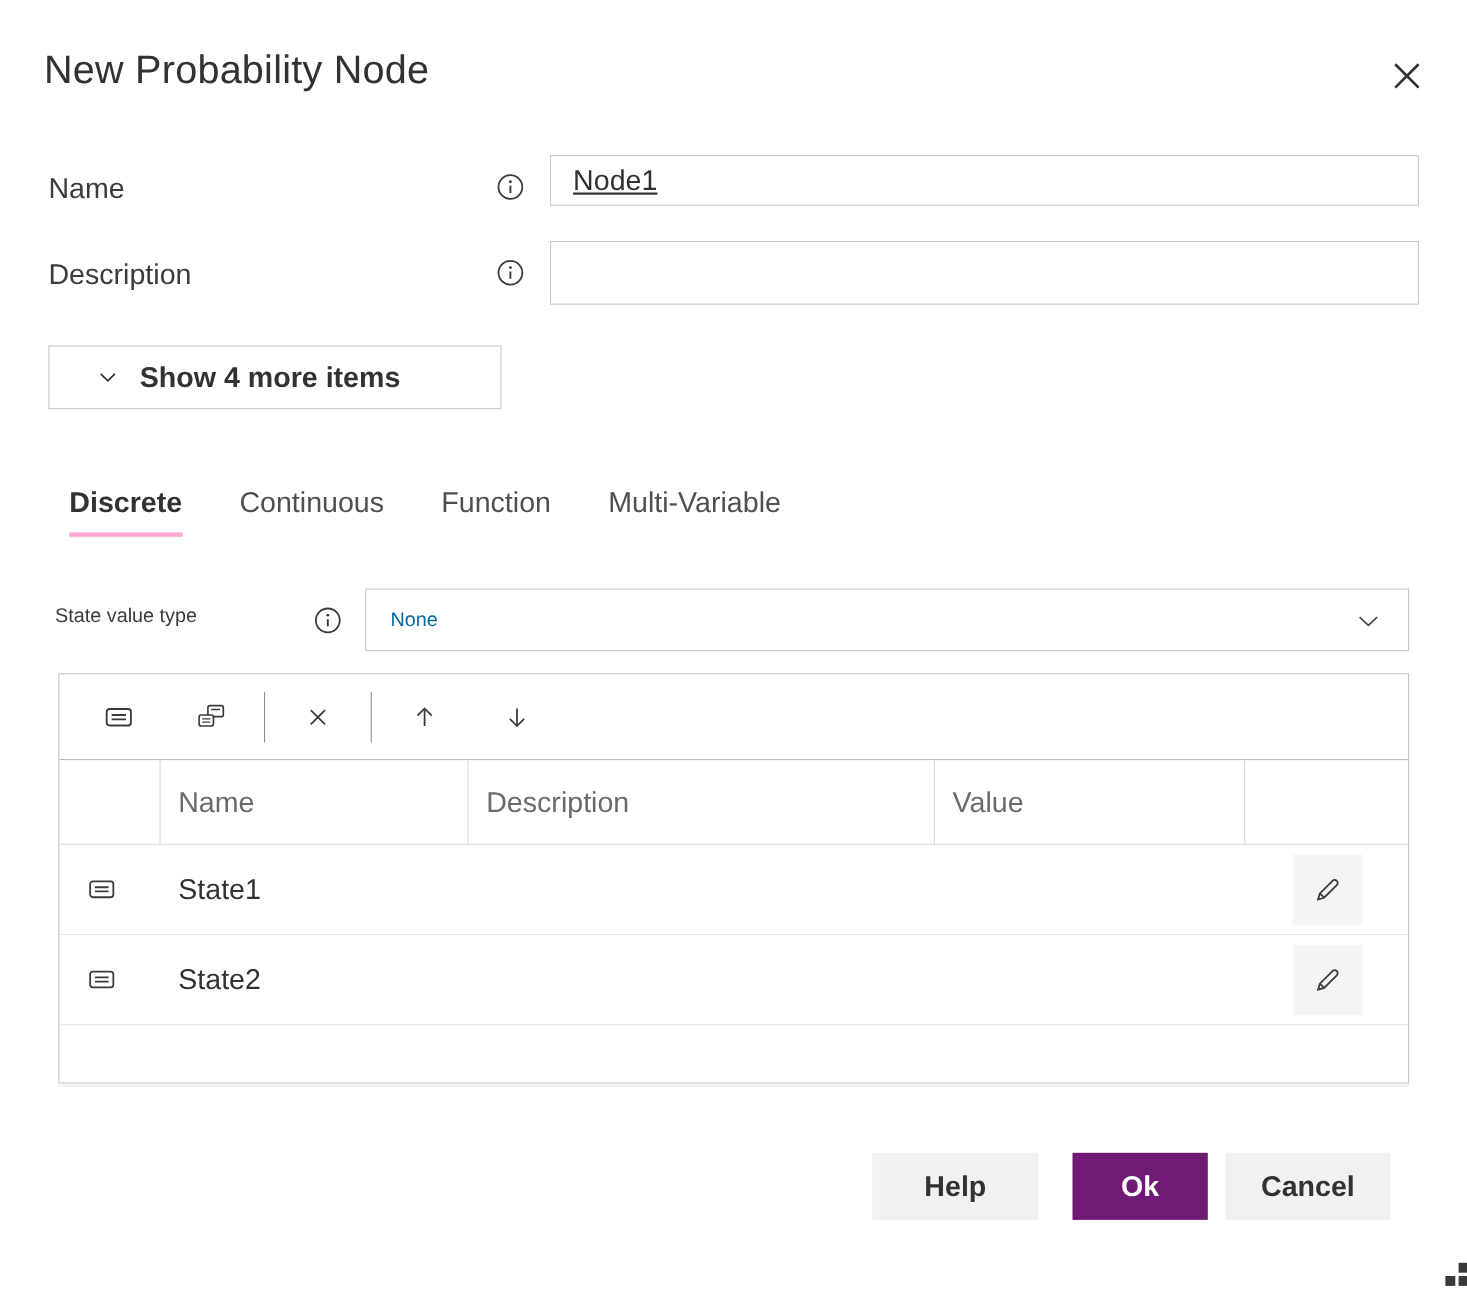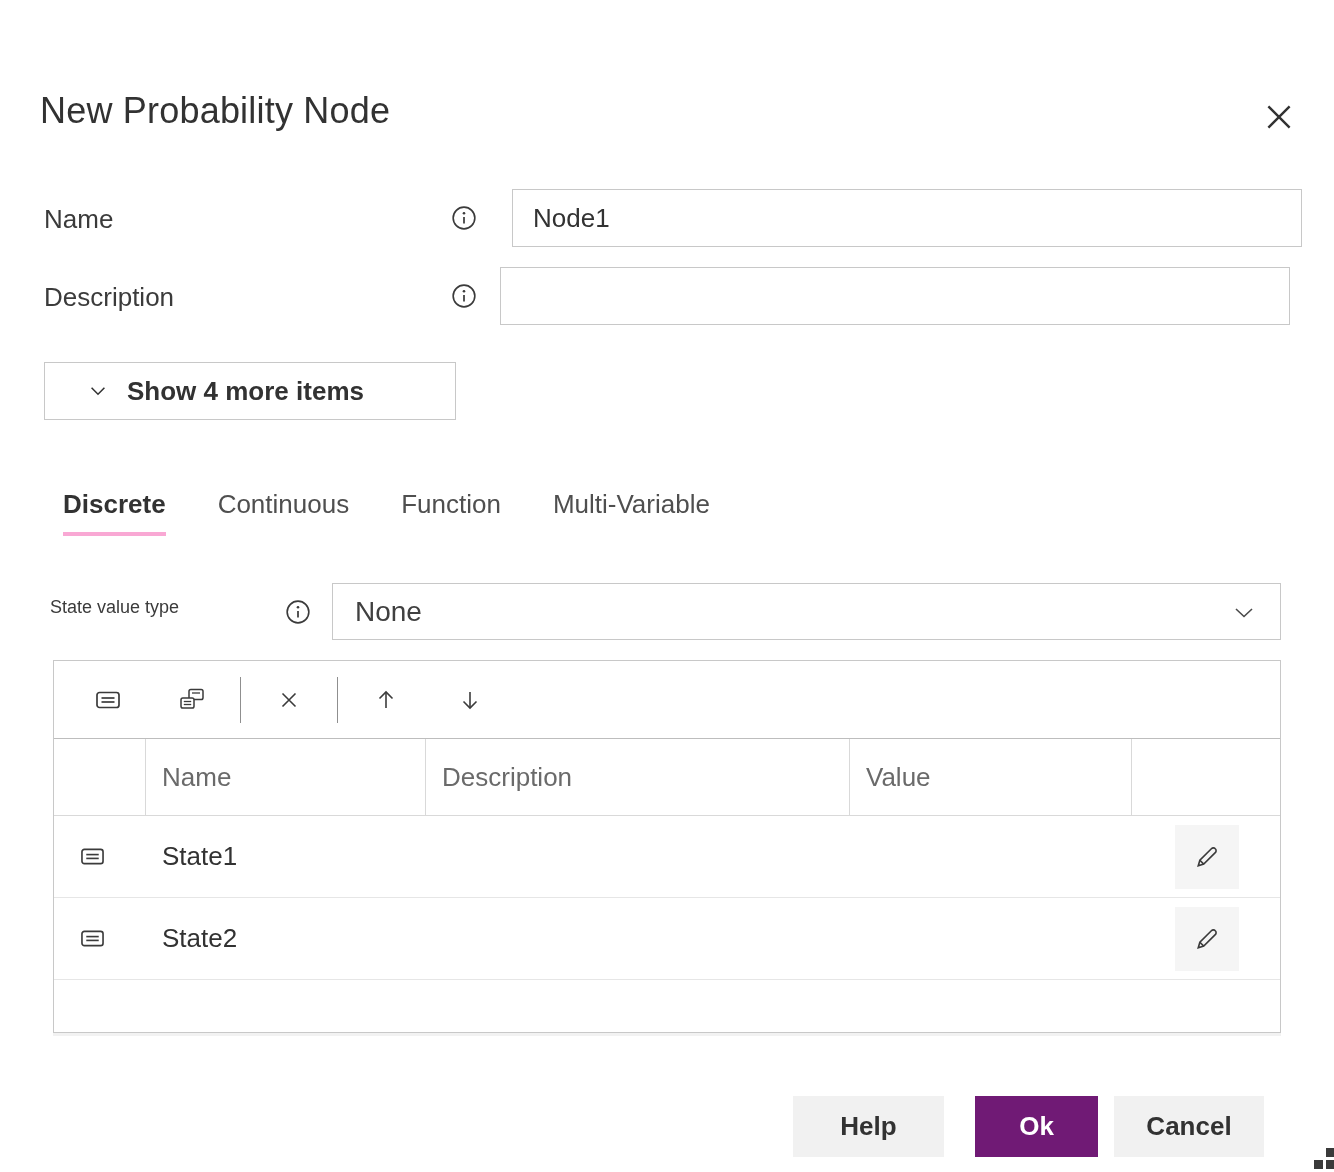--- a/index.html
+++ b/index.html
@@ -1,46 +1,46 @@
 <!DOCTYPE html>
 <html><head>
 <meta charset="utf-8">
 <style>
   * { margin:0; padding:0; box-sizing:border-box; }
   html,body { background:#fff; }
   body { font-family:"Liberation Sans", sans-serif; }
   .dialog { position:relative; width:1334px; height:1172px; background:#ffffff; overflow:hidden; }
-  .abs { position:absolute;margin-top:48px; }
+  .abs { position:absolute; }
 
   .title { left:40px; top:42px; font-size:36px; font-weight:400; color:#323232; letter-spacing:0.2px; }
 
   .close-btn { left:1251px; top:41px; width:56px; height:56px; background:transparent; border:none; cursor:pointer; display:flex; align-items:center; justify-content:center; }
 
   .field-label { font-size:26px; color:#3b3b3b; }
   .lbl-name { left:44px; top:156px; }
   .lbl-desc { left:44px; top:234px; }
   .info-icon { width:26px; height:26px; display:inline-flex; cursor:default; }
   .info-name { left:451px; top:157px; }
   .info-desc { left:451px; top:235px; }
   .info-svt  { left:285px; top:551px; }
 
   .text-input { border:1px solid #c8c8c8; font-family:"Liberation Sans",sans-serif; font-size:26px; color:#323232; padding:0 20px; outline:none; background:#fff; }
-  .inp-name { left:512px; top:141px; width:790px; height:58px; }
+  .inp-name { left:500px; top:141px; width:790px; height:46px;text-decoration:underline; }
   .inp-desc { left:500px; top:219px; width:790px; height:58px; }
 
   .show-more { left:44px; top:314px; width:412px; height:58px; background:#fff; border:1px solid #c8c8c8; display:flex; align-items:center; padding-left:42px; gap:18px; cursor:pointer; }
   .show-more .sm-label { font-size:26px; font-weight:bold; color:#323232; }
 
   .tabs { left:63px; top:441px; display:flex; gap:52px; }
   .tab { font-size:26px; color:#4f4f4f; padding-bottom:12px; border-bottom:4px solid transparent; cursor:pointer; background:none; border-top:none; border-left:none; border-right:none; font-family:"Liberation Sans",sans-serif; }
   .tab.active { font-weight:bold; color:#323232; border-bottom:4px solid #f9a8d4; }
 
   .svt-label { left:50px; top:549px; font-size:18px; color:#3b3b3b; }
   .dropdown { left:332px; top:535px; width:949px; height:57px; border:1px solid #c8c8c8; background:#fff; display:flex; align-items:center; justify-content:space-between; padding:0 22px; cursor:pointer; }
-  .dropdown .dd-value { font-size:28px; color:#404040; }
+  .dropdown .dd-value { font-size:18px; color:#0369a1; }
 
   .states-table { left:53px; top:612px; width:1228px; border:1px solid #c8c8c8; background:#fff; box-shadow:0 3px 0 rgba(0,0,0,0.05); }
   .toolbar { height:77px; display:flex; align-items:center; padding-left:12px; }
   .tool-btn { width:84px; height:56px; background:transparent; border:none; display:flex; align-items:center; justify-content:center; cursor:pointer; }
   .tool-sep { width:1px; height:46px; background:#8f8f8f; margin:0 6px; }
 
   .grid-row { display:grid; grid-template-columns:92px 280px 424px 282px 150px; align-items:center; }
   .header-row { height:78px; border-top:1px solid #bdbdbd; border-bottom:1px solid #d9d9d9; }
   .header-cell { height:100%; display:flex; align-items:center; padding-left:16px; font-size:26px; color:#6a6a6a; border-right:1px solid #d9d9d9; }
   .header-cell.last { border-right:none; }

